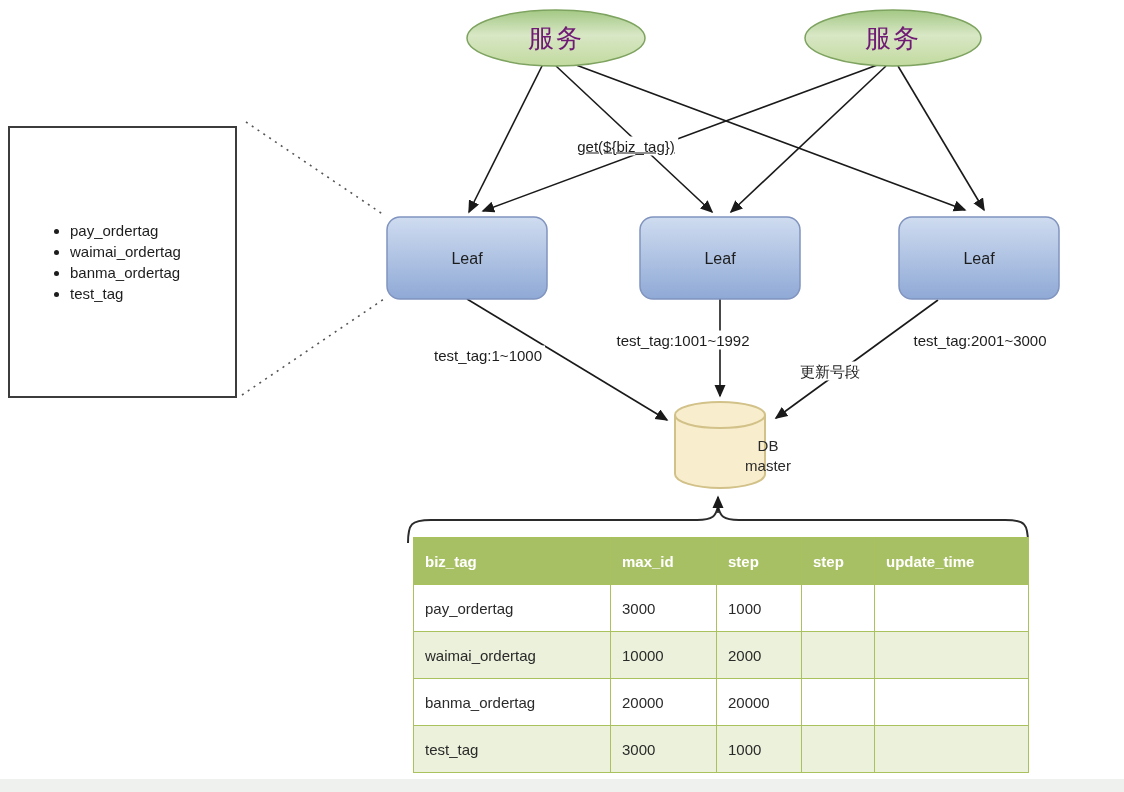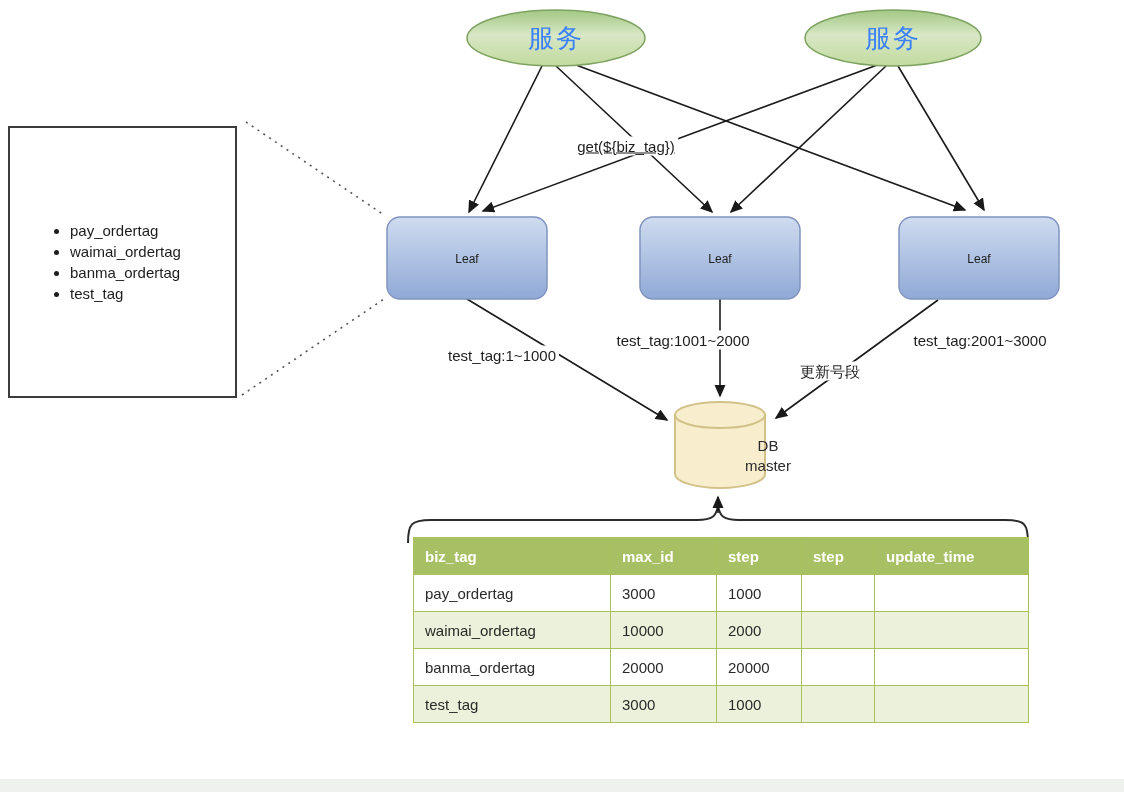--- a/index.html
+++ b/index.html
@@ -7,45 +7,45 @@
     position:relative;width:1124px;height:792px;background:#ffffff;overflow:hidden;
     font-family:"Liberation Sans","DejaVu Sans",sans-serif;color:#222;
   }
   svg{position:absolute;left:0;top:0;}
   .lbl{
     position:absolute;transform:translate(-50%,-50%);
     font-size:15px;color:#1d1d1d;white-space:nowrap;background:#ffffff;padding:0 3px;line-height:19px;
   }
   .node-label{
     position:absolute;transform:translate(-50%,-50%);
-    font-size:12px;color:#1d1d1d;white-space:nowrap;background:transparent;
+    font-size:16px;color:#1d1d1d;white-space:nowrap;background:transparent;
   }
   .service-label{
     position:absolute;transform:translate(-50%,-50%);
-    font-size:26px;font-weight:500;color:#3b82f6;white-space:nowrap;letter-spacing:2px;
+    font-size:26px;font-weight:500;color:#701a75;white-space:nowrap;letter-spacing:2px;
   }
   .db-label{
     position:absolute;transform:translate(-50%,0);text-align:center;
     font-size:15px;color:#2a2a2a;line-height:20px;white-space:nowrap;
   }
   #biz-list-box{
     position:absolute;left:8px;top:126px;width:229px;height:272px;
     border:2px solid #3c3c3c;background:#ffffff;box-sizing:border-box;
     display:flex;align-items:center;
   }
   #biz-list-box ul{
     margin:0;padding:0 0 0 60px;list-style:disc;font-size:15px;line-height:21px;color:#1d1d1d;
   }
   #seg-table{
     position:absolute;left:413px;top:537px;width:615px;
     border-collapse:collapse;table-layout:fixed;
     font-size:15px;color:#2a2a2a;background:#ffffff;
   }
   #seg-table th,#seg-table td{
-    border:1px solid #a9c25d;height:37px;padding:0 0 0 11px;text-align:left;
+    border:1px solid #a9c25d;height:47px;padding:0 0 0 11px;text-align:left;
     overflow:hidden;white-space:nowrap;box-sizing:border-box;font-weight:normal;
   }
   #seg-table thead th{
     background:#a8c064;color:#ffffff;font-weight:bold;
   }
   #seg-table tbody tr.alt td{background:#ebf1da;}
   #bottom-strip{
     position:absolute;left:0;top:779px;width:1124px;height:13px;background:#eff1ee;
   }
 </style>
@@ -99,22 +99,22 @@
   </svg>
 
   <div class="service-label" style="left:556px;top:38px;">服务</div>
   <div class="service-label" style="left:893px;top:38px;">服务</div>
 
   <div class="node-label" style="left:467px;top:259px;">Leaf</div>
   <div class="node-label" style="left:720px;top:259px;">Leaf</div>
   <div class="node-label" style="left:979px;top:259px;">Leaf</div>
 
   <div class="lbl" style="left:626px;top:146px;text-decoration:underline;">get(${biz_tag})</div>
-  <div class="lbl" style="left:502px;top:355px;">test_tag:1~1000</div>
-  <div class="lbl" style="left:683px;top:340px;">test_tag:1001~2000</div>
+  <div class="lbl" style="left:488px;top:355px;">test_tag:1~1000</div>
+  <div class="lbl" style="left:683px;top:340px;">test_tag:1001~1992</div>
   <div class="lbl" style="left:980px;top:340px;">test_tag:2001~3000</div>
   <div class="lbl" style="left:830px;top:371px;text-align:right;">更新号段</div>
 
   <div class="db-label" style="left:720px;top:436px;margin-left:48px;">
     <div>DB</div>
     <div>master</div>
   </div>
 
   <div id="biz-list-box">
     <ul>

